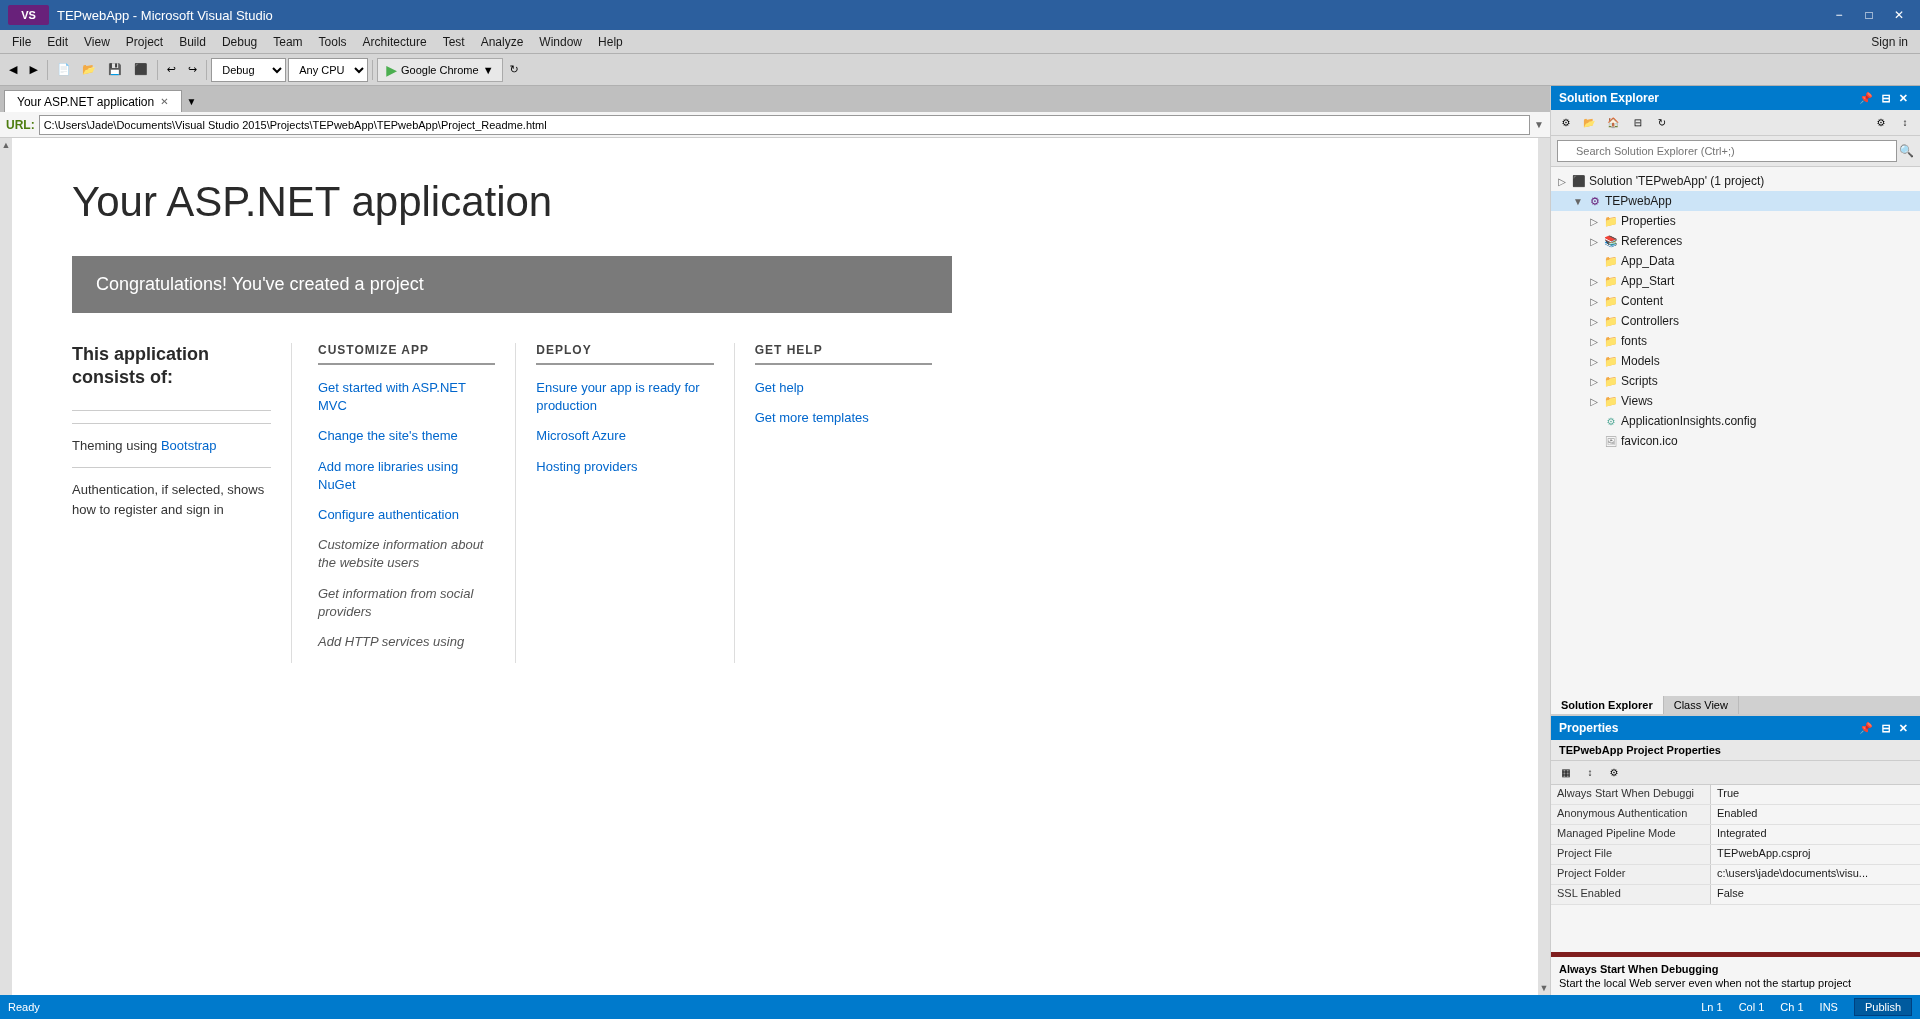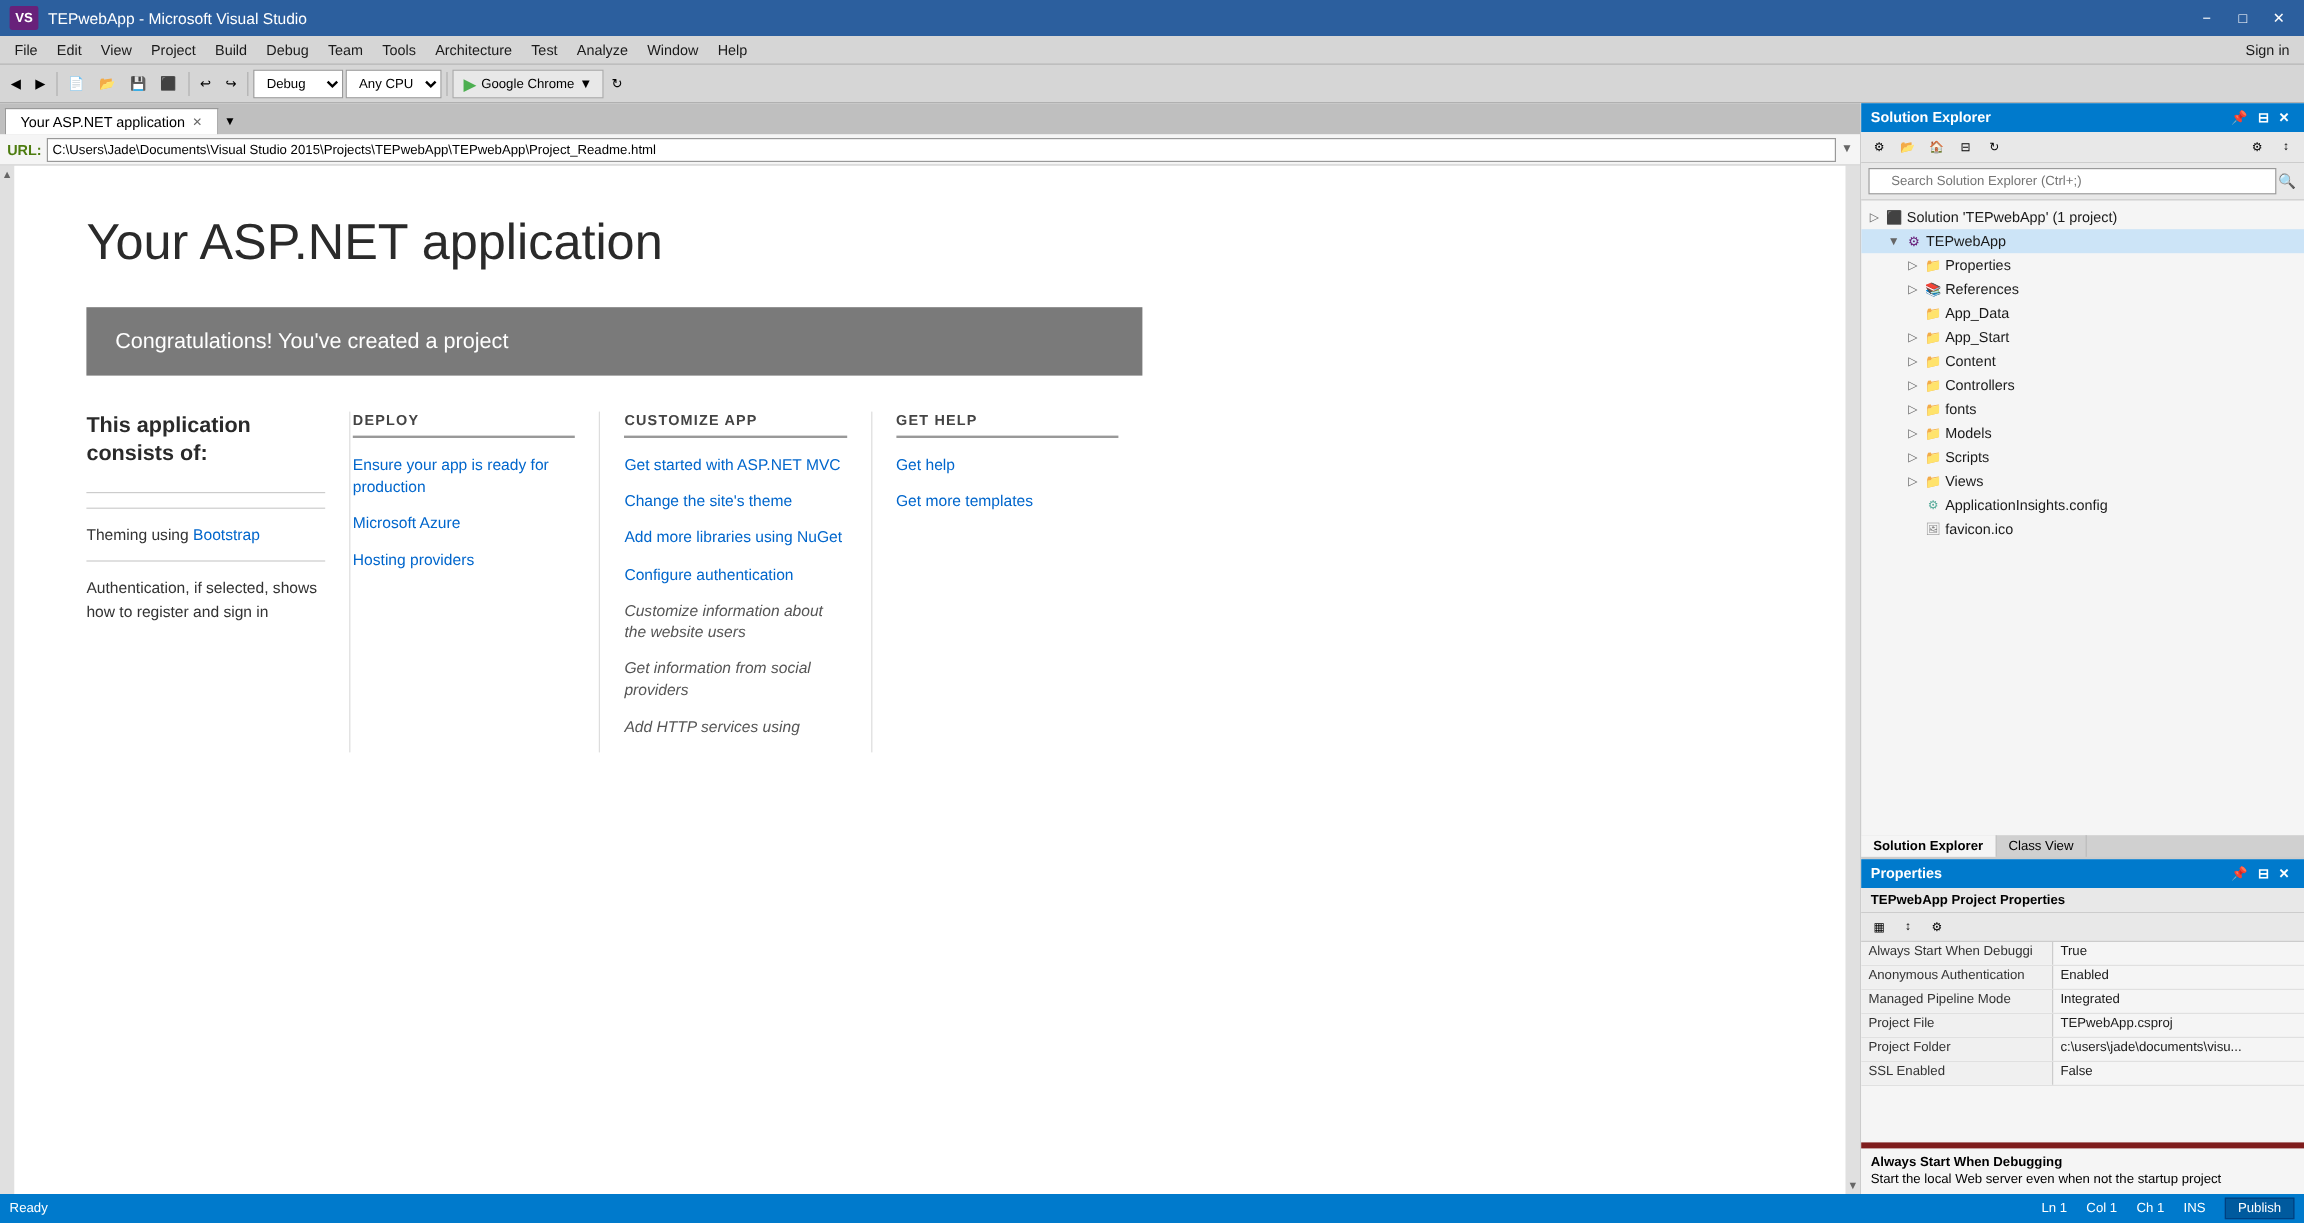--- a/index.html
+++ b/index.html
@@ -9,21 +9,21 @@
     #title-bar {
       background: #2c5f9e;
       color: white;
       height: 30px;
       display: flex;
       align-items: center;
       padding: 0 8px;
       gap: 8px;
     }
     #title-bar .vs-logo {
-      width: 24px; height: 20px;
+      width: 41px; height: 20px;
       background: #68217a;
       border-radius: 2px;
       display: flex; align-items: center; justify-content: center;
       font-weight: bold; font-size: 11px; color: white;
     }
     #title-bar .spacer { flex: 1; }
     #title-bar .win-controls { display: flex; gap: 4px; }
     #title-bar .win-btn {
       width: 26px; height: 20px;
       background: transparent;
@@ -166,21 +166,21 @@
       margin-bottom: 30px;
     }
     #lower-section {
       display: flex;
       gap: 0;
     }
     #left-col {
       width: 220px;
       padding-right: 20px;
       border-right: 1px solid #ddd;
-      margin-right: 2px;
+      margin-right: 26px;
     }
     #left-col h3 {
       font-size: 18px;
       font-weight: bold;
       color: #2a2a2a;
       margin-bottom: 20px;
       line-height: 1.3;
     }
     .left-divider { border: none; border-top: 1px solid #ccc; margin: 12px 0; }
     .left-text { font-size: 13px; color: #333; line-height: 1.5; margin-bottom: 10px; }
@@ -498,35 +498,35 @@
               <hr class="left-divider">
               <hr class="left-divider">
               <p class="left-text">Theming using <a href="#" class="left-link">Bootstrap</a></p>
               <hr class="left-divider">
               <p class="left-text">Authentication, if selected, shows how to register and sign in</p>
             </div>
 
             <div id="right-cols">
 
               <div class="col-section">
-                <div class="col-heading">DEPLOY</div>
-                <a href="#" class="col-link">Ensure your app is ready for production</a>
-                <a href="#" class="col-link">Microsoft Azure</a>
-                <a href="#" class="col-link">Hosting providers</a>
-              </div>
-
-              <div class="col-section">
                 <div class="col-heading">CUSTOMIZE APP</div>
                 <a href="#" class="col-link">Get started with ASP.NET MVC</a>
                 <a href="#" class="col-link">Change the site's theme</a>
                 <a href="#" class="col-link">Add more libraries using NuGet</a>
                 <a href="#" class="col-link">Configure authentication</a>
                 <a href="#" class="col-link italic">Customize information about the website users</a>
                 <a href="#" class="col-link italic">Get information from social providers</a>
                 <a href="#" class="col-link italic">Add HTTP services using</a>
+              </div>
+
+              <div class="col-section">
+                <div class="col-heading">DEPLOY</div>
+                <a href="#" class="col-link">Ensure your app is ready for production</a>
+                <a href="#" class="col-link">Microsoft Azure</a>
+                <a href="#" class="col-link">Hosting providers</a>
               </div>
 
               <div class="col-section">
                 <div class="col-heading">GET HELP</div>
                 <a href="#" class="col-link">Get help</a>
                 <a href="#" class="col-link">Get more templates</a>
               </div>
 
             </div>
           </div>

